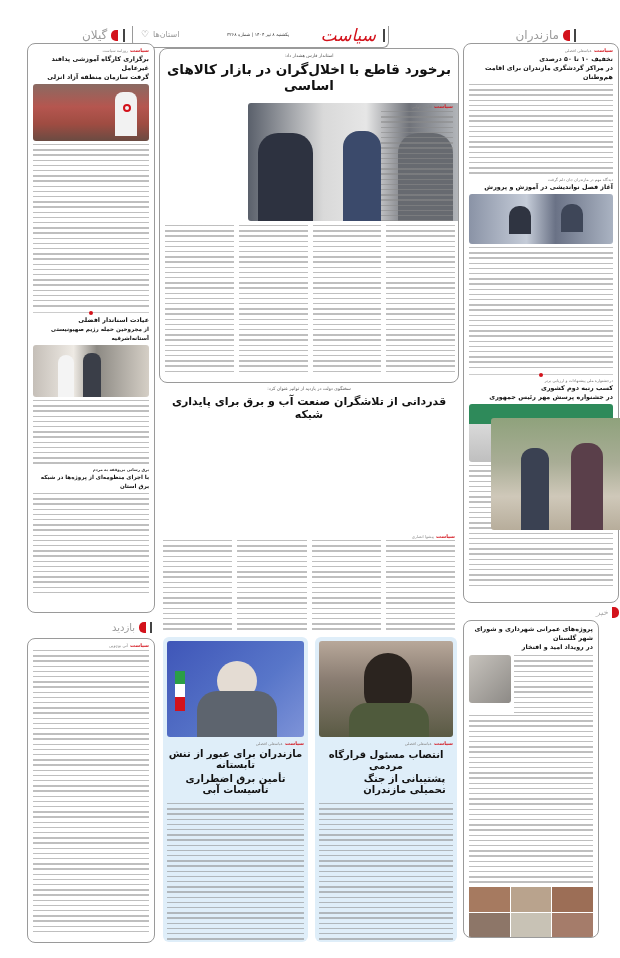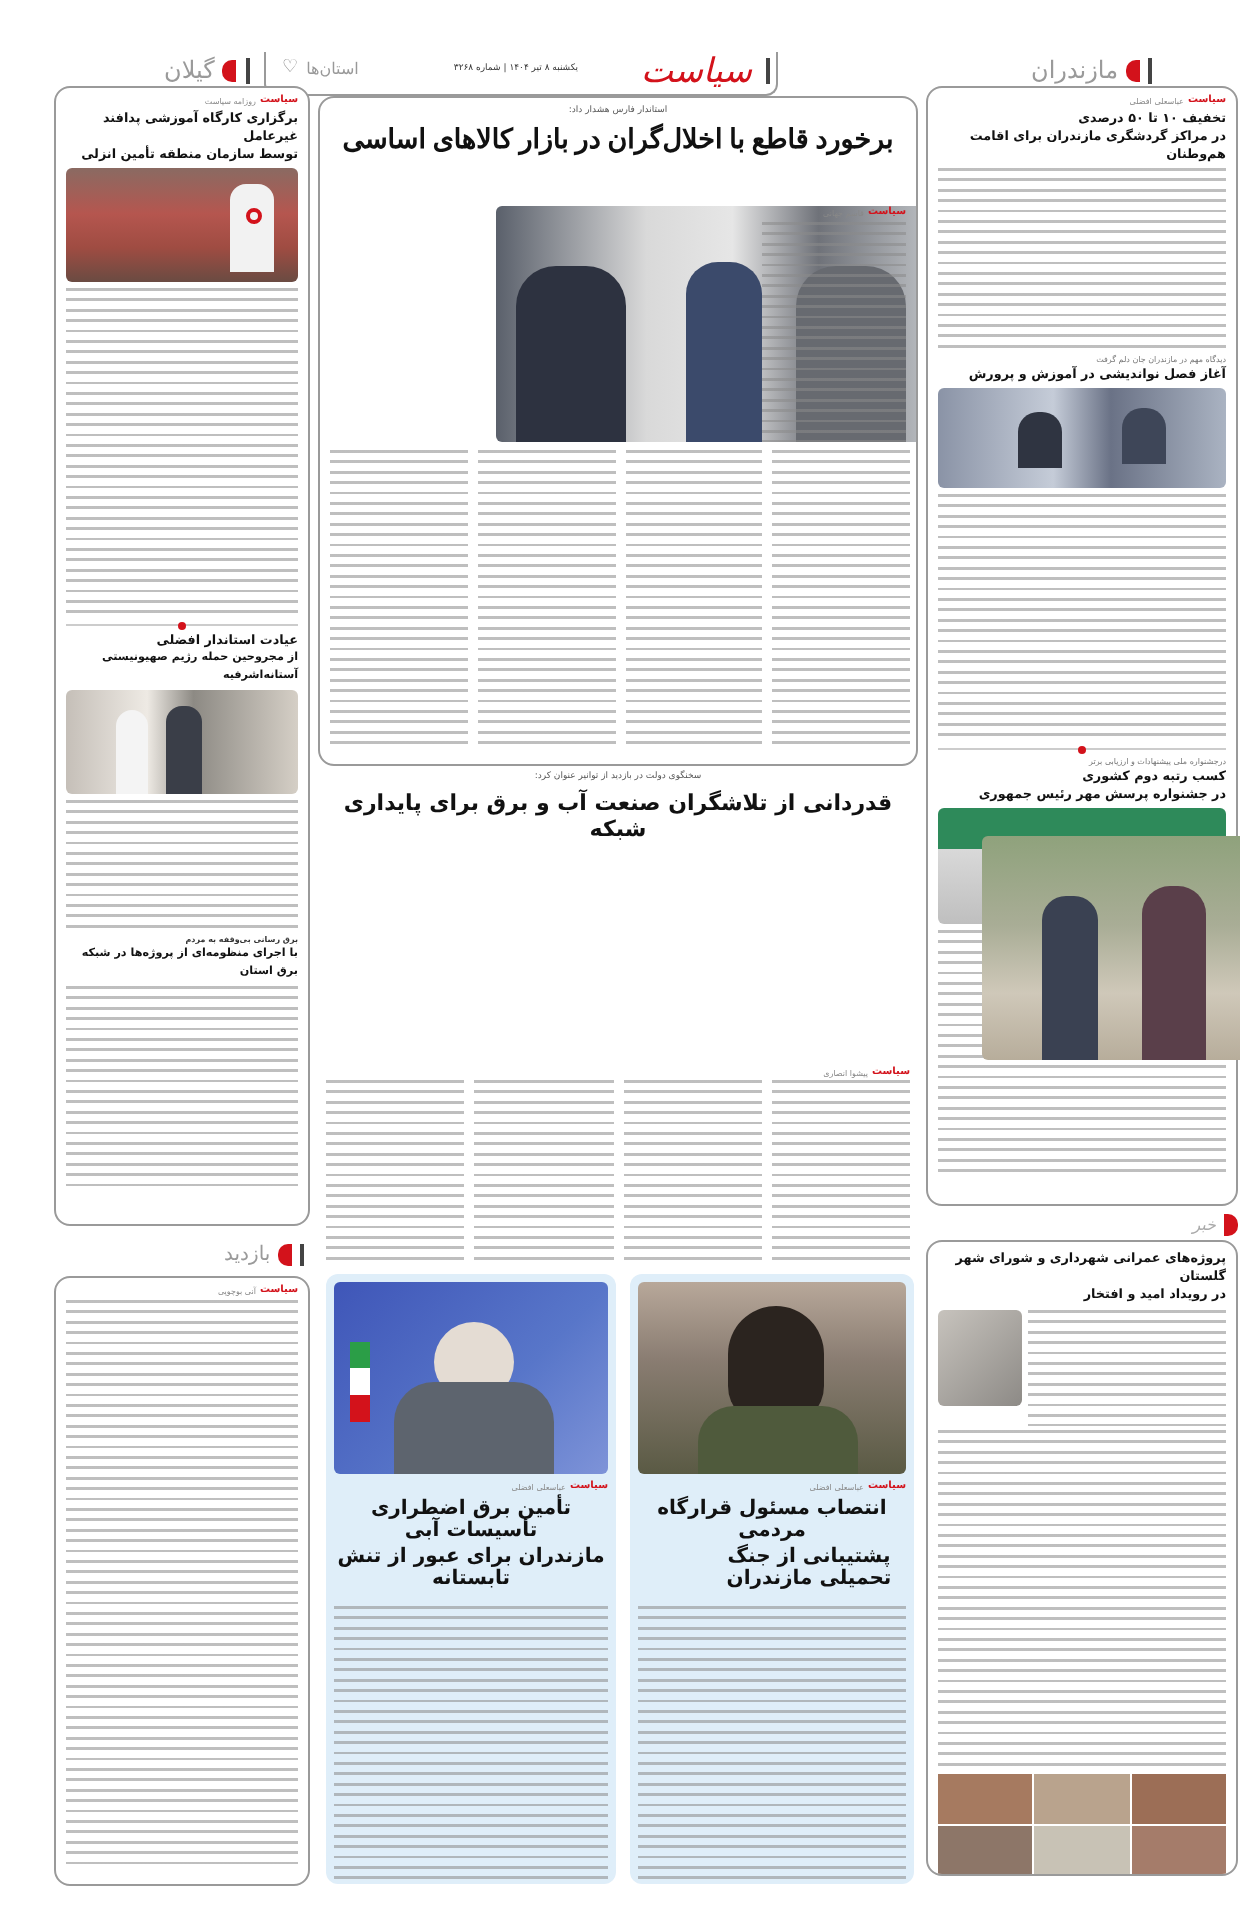--- a/index.html
+++ b/index.html
@@ -70,21 +70,21 @@
     <div class="photo" style="height:58px;margin-top:2px;background:linear-gradient(180deg,#2e8a5a 0%,#2e8a5a 35%,#d9d9d9 35%,#bfbfbf 100%);"></div>
     <div class="lines" style="height:124px;margin-top:3px;"></div>
   </div>
 </div>
 
 <div class="abs" style="left:463px;top:605px;width:156px;height:14px;display:flex;align-items:center;gap:4px;">
   <span class="redtab" style="border-radius:0 5px 5px 0"></span>
   <span style="font-size:8px;color:#aaa;font-style:italic;">خبر</span>
 </div>
 
-<div class="abs box" style="left:463px;top:620px;width:156px;height:318px;">
+<div class="abs box" style="left:463px;top:620px;width:136px;height:318px;">
   <div style="padding:4px 5px;">
     <div class="h-small">پروژه‌های عمرانی شهرداری و شورای شهر گلستان</div>
     <div class="h-small">در رویداد امید و افتخار</div>
     <div style="display:flex;gap:3px;margin-top:3px;">
       <div class="lines" style="flex:1;height:58px;"></div>
       <div class="photo" style="width:42px;height:48px;background:linear-gradient(135deg,#c7c3bd,#8d8a86);"></div>
     </div>
     <div class="lines" style="height:170px;margin-top:2px;"></div>
     <div style="display:grid;grid-template-columns:1fr 1fr 1fr;gap:1px;height:50px;margin-top:2px;">
       <div style="background:#9c6e56"></div>
@@ -92,21 +92,21 @@
         <div style="background:#a67a60"></div>
       <div style="background:#a57c6a"></div>
         <div style="background:#c8c2b5"></div>
         <div style="background:#8d7668"></div>
     </div>
   </div>
 </div>
 
 <div class="abs box" style="left:159px;top:48px;width:300px;height:335px;">
   <div class="abs" style="top:4px;left:0;right:0;text-align:center;font-size:4.5px;color:#555;">استاندار فارس هشدار داد:</div>
-  <div class="abs" style="top:12px;left:0;right:0;text-align:center;font-size:13.5px;font-weight:bold;color:#111;font-family:Liberation Serif, serif;">برخورد قاطع با اخلال‌گران در بازار کالاهای اساسی</div>
+  <div class="abs" style="top:12px;left:0;right:0;text-align:center;font-size:13.5px;font-weight:bold;color:#111;">برخورد قاطع با اخلال‌گران در بازار کالاهای اساسی</div>
   <div class="abs photo" style="left:5px;top:54px;width:215px;height:118px;background:linear-gradient(90deg,#5a606b 0%,#d9d9d9 35%,#e6e6e6 55%,#6f7279 75%,#b9bcc0 100%);">
     <div style="position:absolute;left:10px;top:30px;width:55px;height:88px;background:#2d3240;border-radius:20px 20px 0 0"></div>
     <div style="position:absolute;left:95px;top:28px;width:38px;height:90px;background:#3b4a6b;border-radius:16px 16px 0 0"></div>
     <div style="position:absolute;left:150px;top:30px;width:55px;height:88px;background:#676a70;border-radius:20px 20px 0 0"></div>
   </div>
   <div class="abs" style="right:5px;top:54px;width:72px;">
     <div class="byline">
         <span class="logo">سیاست</span>
         <span>قاسم جهانی</span>
       </div>
@@ -159,33 +159,33 @@
 <div class="abs bluebox" style="left:163px;top:637px;width:145px;height:305px;padding:4px;">
   <div class="photo" style="height:96px;background:linear-gradient(135deg,#3f56b8 0%,#5876c9 60%,#7e93d8 100%);">
     <div style="position:absolute;left:8px;top:30px;width:10px;height:40px;background:linear-gradient(180deg,#2b9e47 33%,#fff 33%,#fff 66%,#d3121b 66%)"></div>
     <div style="position:absolute;left:50px;top:20px;width:40px;height:40px;background:#e4dcd3;border-radius:20px"></div>
     <div style="position:absolute;left:30px;top:50px;width:80px;height:46px;background:#5d646e;border-radius:20px 20px 0 0"></div>
   </div>
   <div class="byline" style="margin-top:3px;">
       <span class="logo">سیاست</span>
       <span>عباسعلی افضلی</span>
     </div>
+  <div style="text-align:center;font-size:10px;font-weight:bold;color:#111;margin-top:2px;">مازندران برای عبور از تنش تابستانه</div>
   <div style="text-align:center;font-size:10px;font-weight:bold;color:#111;margin-top:3px;">تأمین برق اضطراری تأسیسات آبی</div>
-  <div style="text-align:center;font-size:10px;font-weight:bold;color:#111;margin-top:2px;">مازندران برای عبور از تنش تابستانه</div>
   <div class="lines" style="height:140px;margin-top:8px;"></div>
 </div>
 
 <div class="abs box" style="left:27px;top:43px;width:128px;height:570px;">
   <div style="padding:3px 5px;">
     <div class="byline">
         <span class="logo">سیاست</span>
         <span>روزامه سیاست</span>
       </div>
     <div class="h-small" style="margin-top:2px;">برگزاری کارگاه آموزشی پدافند غیرعامل</div>
-    <div class="h-small">توسط سازمان منطقه تأمین انزلی</div>
+    <div class="h-small">گرفت سازمان منطقه آزاد انزلی</div>
     <div class="photo" style="height:57px;margin-top:2px;background:linear-gradient(180deg,#8a6a62 0%,#b5564f 40%,#9f4c42 70%,#6a4b42 100%);">
       <div style="position:absolute;right:12px;top:8px;width:22px;height:44px;background:#f2f2f2;border-radius:8px 8px 0 0"></div>
       <div style="position:absolute;right:18px;top:20px;width:8px;height:8px;border:2px solid #d3121b;border-radius:50%"></div>
     </div>
     <div class="lines" style="height:165px;margin-top:3px;"></div>
     <div class="divider" style="margin:3px 0;"></div>
     <div class="h-small">عیادت استاندار افضلی</div>
     <div class="h-small" style="font-size:5.6px;">از مجروحین حمله رژیم صهیونیستی آستانه‌اشرفیه</div>
     <div class="photo" style="height:52px;margin-top:2px;background:linear-gradient(90deg,#c5bfb8 0%,#eeeae4 35%,#8d8a84 55%,#d5cfc6 100%);">
       <div style="position:absolute;left:25px;top:10px;width:16px;height:42px;background:#f4f4f4;border-radius:8px 8px 0 0"></div>

